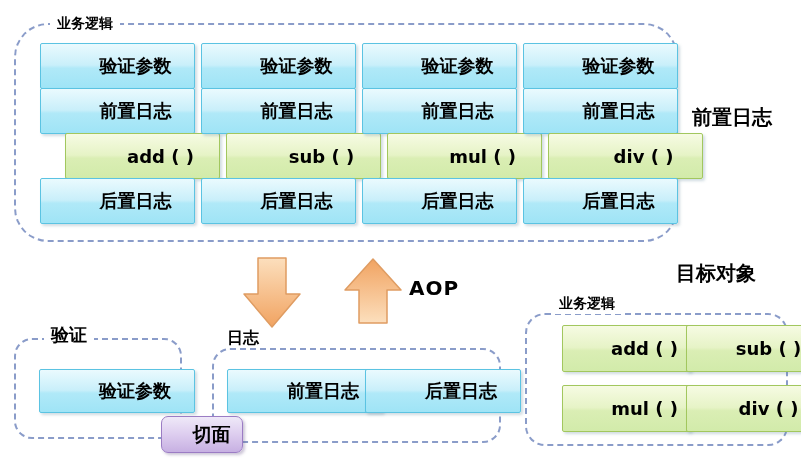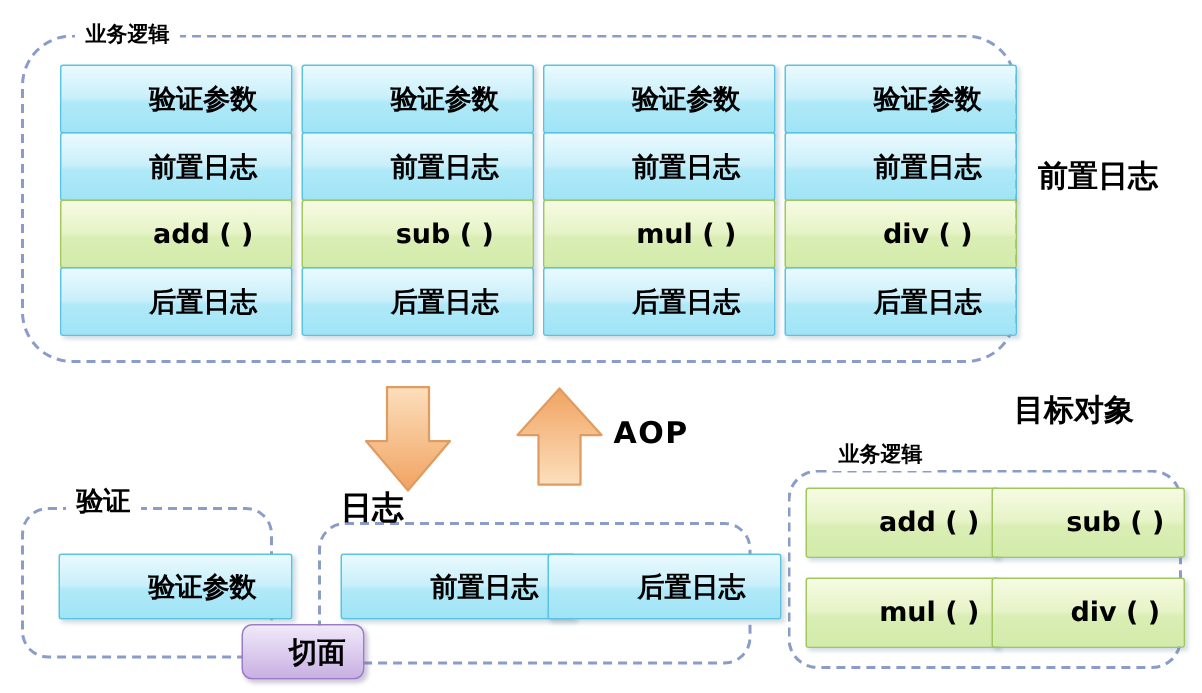--- a/index.html
+++ b/index.html
@@ -22,20 +22,21 @@
     font-size:18px;font-weight:bold;border-radius:2px;z-index:2;
     box-shadow:2px 2px 3px rgba(90,130,150,0.28);white-space:nowrap;padding-left:36px;
   }
   .cell.blue{
     background:linear-gradient(180deg,#eafafe 0%,#c9effa 48%,#b0e9f8 55%,#9fe4f6 100%);
     border:1px solid #5bc3e2;
   }
   .cell.green{
     background:linear-gradient(180deg,#f6fbe3 0%,#e6f3c6 48%,#daeeb4 55%,#d2ebaa 100%);
     border:1px solid #a2c75e;
+    margin-left:25px;
   }
   .cell.small{width:118px;height:42px;}
   .cell.method{width:91px;height:45px;}
   .badge{
     position:absolute;width:61px;height:35px;display:flex;align-items:center;justify-content:center;
     font-size:19px;font-weight:bold;border-radius:7px;z-index:5;
     background:linear-gradient(180deg,#efe9f8 0%,#ddcdef 50%,#c7b0e2 100%);
     border:1px solid #9b7cc4;box-shadow:2px 2px 3px rgba(110,90,140,0.35);
   }
   .midtext{position:absolute;font-size:19px;font-weight:bold;white-space:nowrap;z-index:3;}
@@ -92,21 +93,21 @@
     <polygon points="29,1 57,32 43,32 43,65 15,65 15,32 1,32" fill="url(#gUp)" stroke="#df9c62" stroke-width="1.5" stroke-linejoin="round"></polygon>
   </svg>
 
   <span class="aoptext" style="left:409px;top:276px;">AOP</span>
 
   <div class="dashed" style="left:14px;top:338px;width:164px;height:97px;border-radius:18px;"></div>
   <span class="glabel" style="left:44px;top:324px;font-size:18px;text-align:right;">验证</span>
   <div class="cell blue small" style="left:39px;top:369px;">验证参数</div>
 
   <div class="dashed" style="left:212px;top:348px;width:285px;height:91px;border-radius:18px;"></div>
-  <span class="glabel" style="left:220px;top:327px;font-size:21px;background:transparent;">日志</span>
+  <span class="glabel" style="left:220px;top:327px;font-size:16px;background:transparent;">日志</span>
   <div class="cell blue small" style="left:227px;top:369px;">前置日志</div>
   <div class="cell blue small" style="left:365px;top:369px;">后置日志</div>
 
   <div class="badge" style="left:161px;top:416px;padding-left:19px;">切面</div>
 
   <span class="freelabel" style="left:676px;top:262px;text-align:right;">目标对象</span>
   <div class="dashed" style="left:525px;top:313px;width:259px;height:129px;border-radius:20px;"></div>
   <span class="glabel" style="left:552px;top:292px;">业务逻辑</span>
 
   <div class="cell green method" style="left:537px;top:325px;">add ( )</div>

